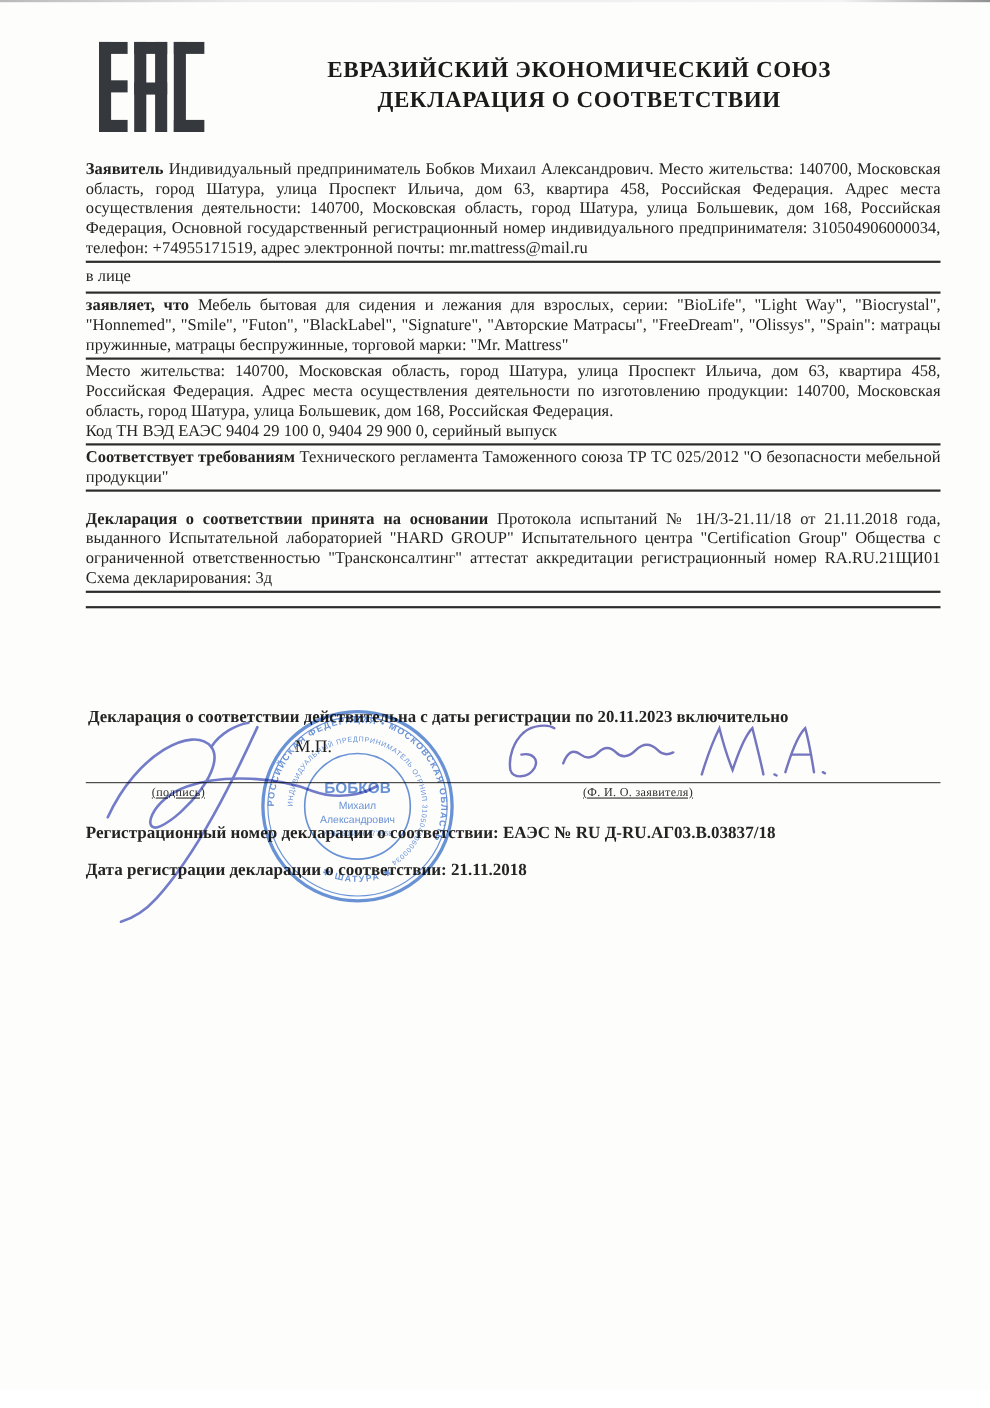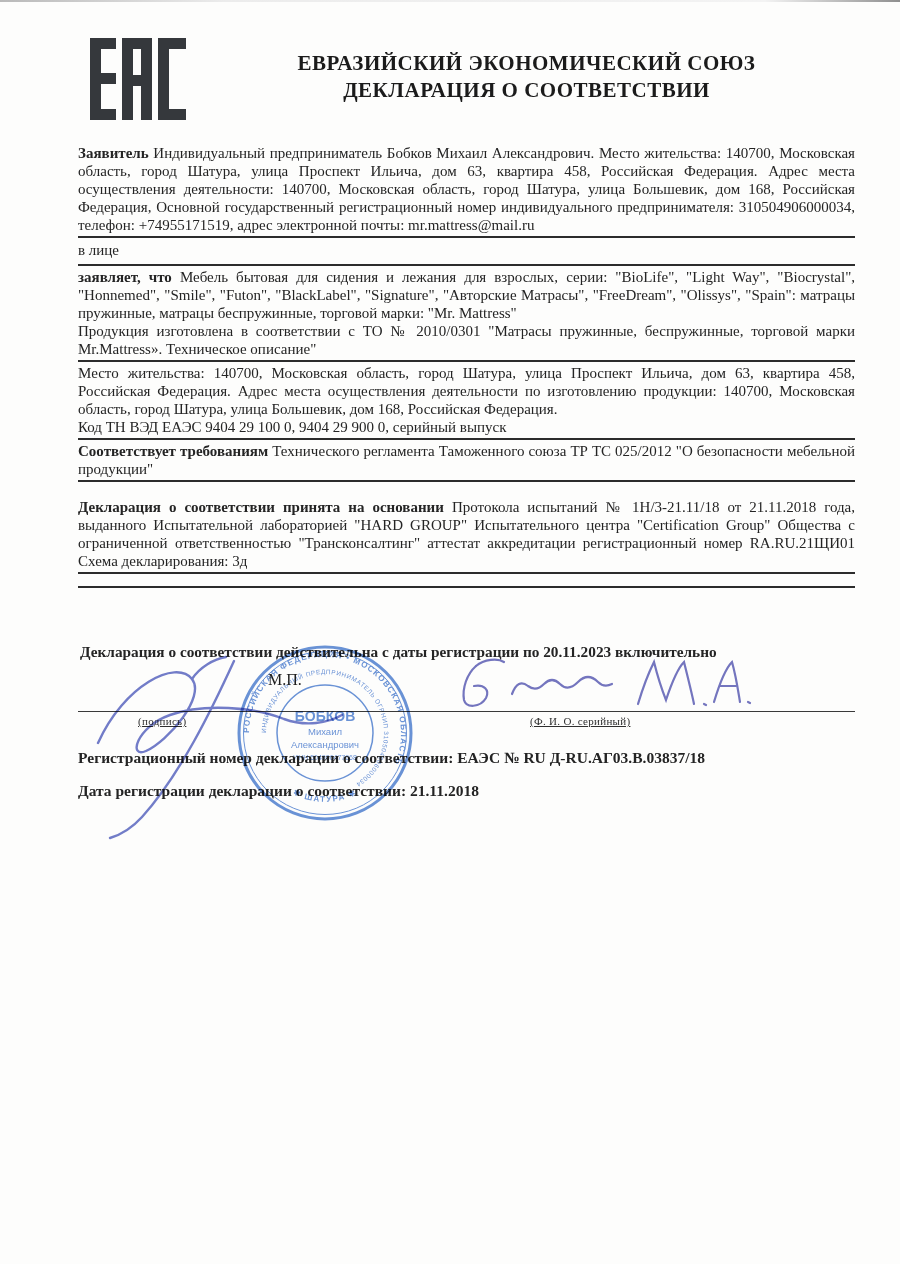--- a/index.html
+++ b/index.html
@@ -68,21 +68,20 @@
       </div>
     </div>
 
     <p class="para"><b class="lead">Заявитель</b> <span>Индивидуальный предприниматель Бобков Михаил Александрович. Место жительства: 140700, Московская область, город Шатура, улица Проспект Ильича, дом 63, квартира 458, Российская Федерация. Адрес места осуществления деятельности: 140700, Московская область, город Шатура, улица Большевик, дом 168, Российская Федерация, Основной государственный регистрационный номер индивидуального предпринимателя: 310504906000034, телефон: +74955171519, адрес электронной почты: mr.mattress@mail.ru</span></p>
     <div class="rule"></div>
 
     <div class="vlitse">в лице</div>
     <div class="rule"></div>
 
     <p class="para"><b class="lead">заявляет, что</b> <span>Мебель бытовая для сидения и лежания для взрослых, серии: "BioLife", "Light Way", "Biocrystal", "Honnemed", "Smile", "Futon", "BlackLabel", "Signature", "Авторские Матрасы", "FreeDream", "Olissys", "Spain": матрацы пружинные, матрацы беспружинные, торговой марки: "Mr. Mattress"</span></p>
-    <p class="para">Продукция изготовлена в соответствии с ТО № 2010/0301 "Матрасы пружинные, беспружинные, торговой марки Mr.Mattress». Техническое описание"</p>
     <div class="rule"></div>
 
     <p class="para">Место жительства: 140700, Московская область, город Шатура, улица Проспект Ильича, дом 63, квартира 458, Российская Федерация. Адрес места осуществления деятельности по изготовлению продукции: 140700, Московская область, город Шатура, улица Большевик, дом 168, Российская Федерация.</p>
     <p class="para">Код ТН ВЭД ЕАЭС 9404 29 100 0, 9404 29 900 0, серийный выпуск</p>
     <div class="rule"></div>
 
     <p class="para"><b class="lead">Соответствует требованиям</b> <span>Технического регламента Таможенного союза ТР ТС 025/2012 "О безопасности мебельной продукции"</span></p>
     <div class="rule"></div>
 
     <div class="gap14"></div>
@@ -94,21 +93,21 @@
 
     <div class="rule"></div>
   </div>
 
   <div class="bottom">
     <p class="validity">Декларация о соответствии действительна с даты регистрации по 20.11.2023 включительно</p>
 
     <div class="sigarea">
       <div class="sigline"></div>
       <div class="siglabel lab-sign">(подпись)</div>
-      <div class="siglabel lab-fio">(Ф. И. О. серийный)</div>
+      <div class="siglabel lab-fio">(Ф. И. О. заявителя)</div>
     </div>
 
     <p class="footer-line footer-reg">Регистрационный номер декларации о соответствии: ЕАЭС № RU Д-RU.АГ03.В.03837/18</p>
     <p class="footer-line footer-date">Дата регистрации декларации о соответствии: 21.11.2018</p>
   </div>
 
   <div class="mp">М.П.</div>
 
   <svg class="stamp" width="184" height="184" viewBox="0 0 184 184">
     <g opacity="0.82">

